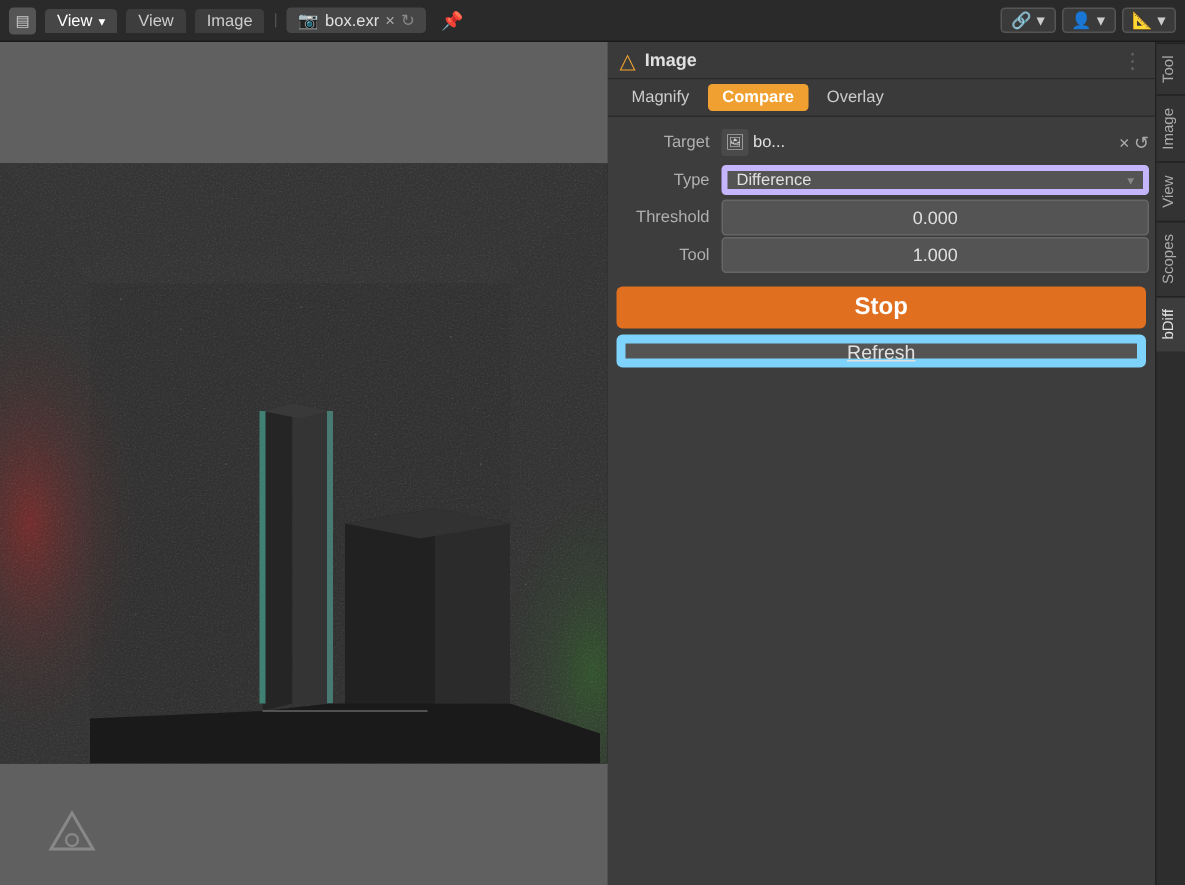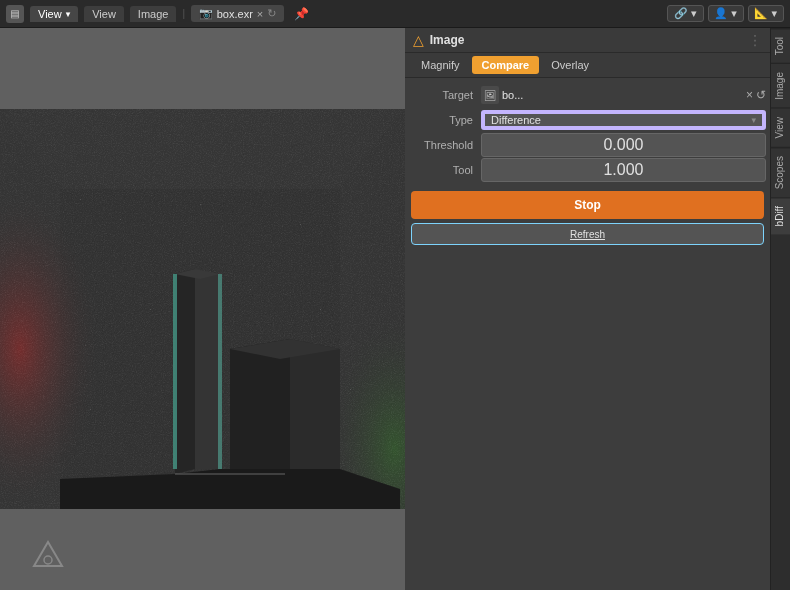--- a/index.html
+++ b/index.html
@@ -230,21 +230,21 @@
     }
     .prop-value {
       flex: 1;
       background: #545454;
       border: 1px solid #666;
       border-radius: 3px;
       height: 24px;
       display: flex;
       align-items: center;
       justify-content: center;
-      font-size: 16px;
+      font-size: 12px;
       color: #e0e0e0;
       cursor: pointer;
     }
 
     .prop-select {
       flex: 1;
       background: #545454;
       border: 4px solid #c4b5fd;
       border-radius: 3px;
       height: 20px;
@@ -323,35 +323,35 @@
     
     .stop-btn {
       margin: 4px 6px 2px 6px;
       background: #e07020;
       border: none;
       border-radius: 4px;
       height: 28px;
       display: flex;
       align-items: center;
       justify-content: center;
-      font-size: 12px;
+      font-size: 16px;
       font-weight: bold;
       color: #fff;
       cursor: pointer;
     }
     .refresh-btn {
       margin: 2px 6px;
       background: #545454;
-      border: 1px solid #7dd3fc;
+      border: 6px solid #7dd3fc;
       border-radius: 4px;
       height: 22px;
       display: flex;
       align-items: center;
       justify-content: center;
-      font-size: 10px;
+      font-size: 13px;
       color: #e0e0e0;
       cursor: pointer;
       text-decoration: underline;
     }
 
     
     .scene-canvas {
       position: absolute;
       top: 0; left: 0; right: 0; bottom: 0;
     }

